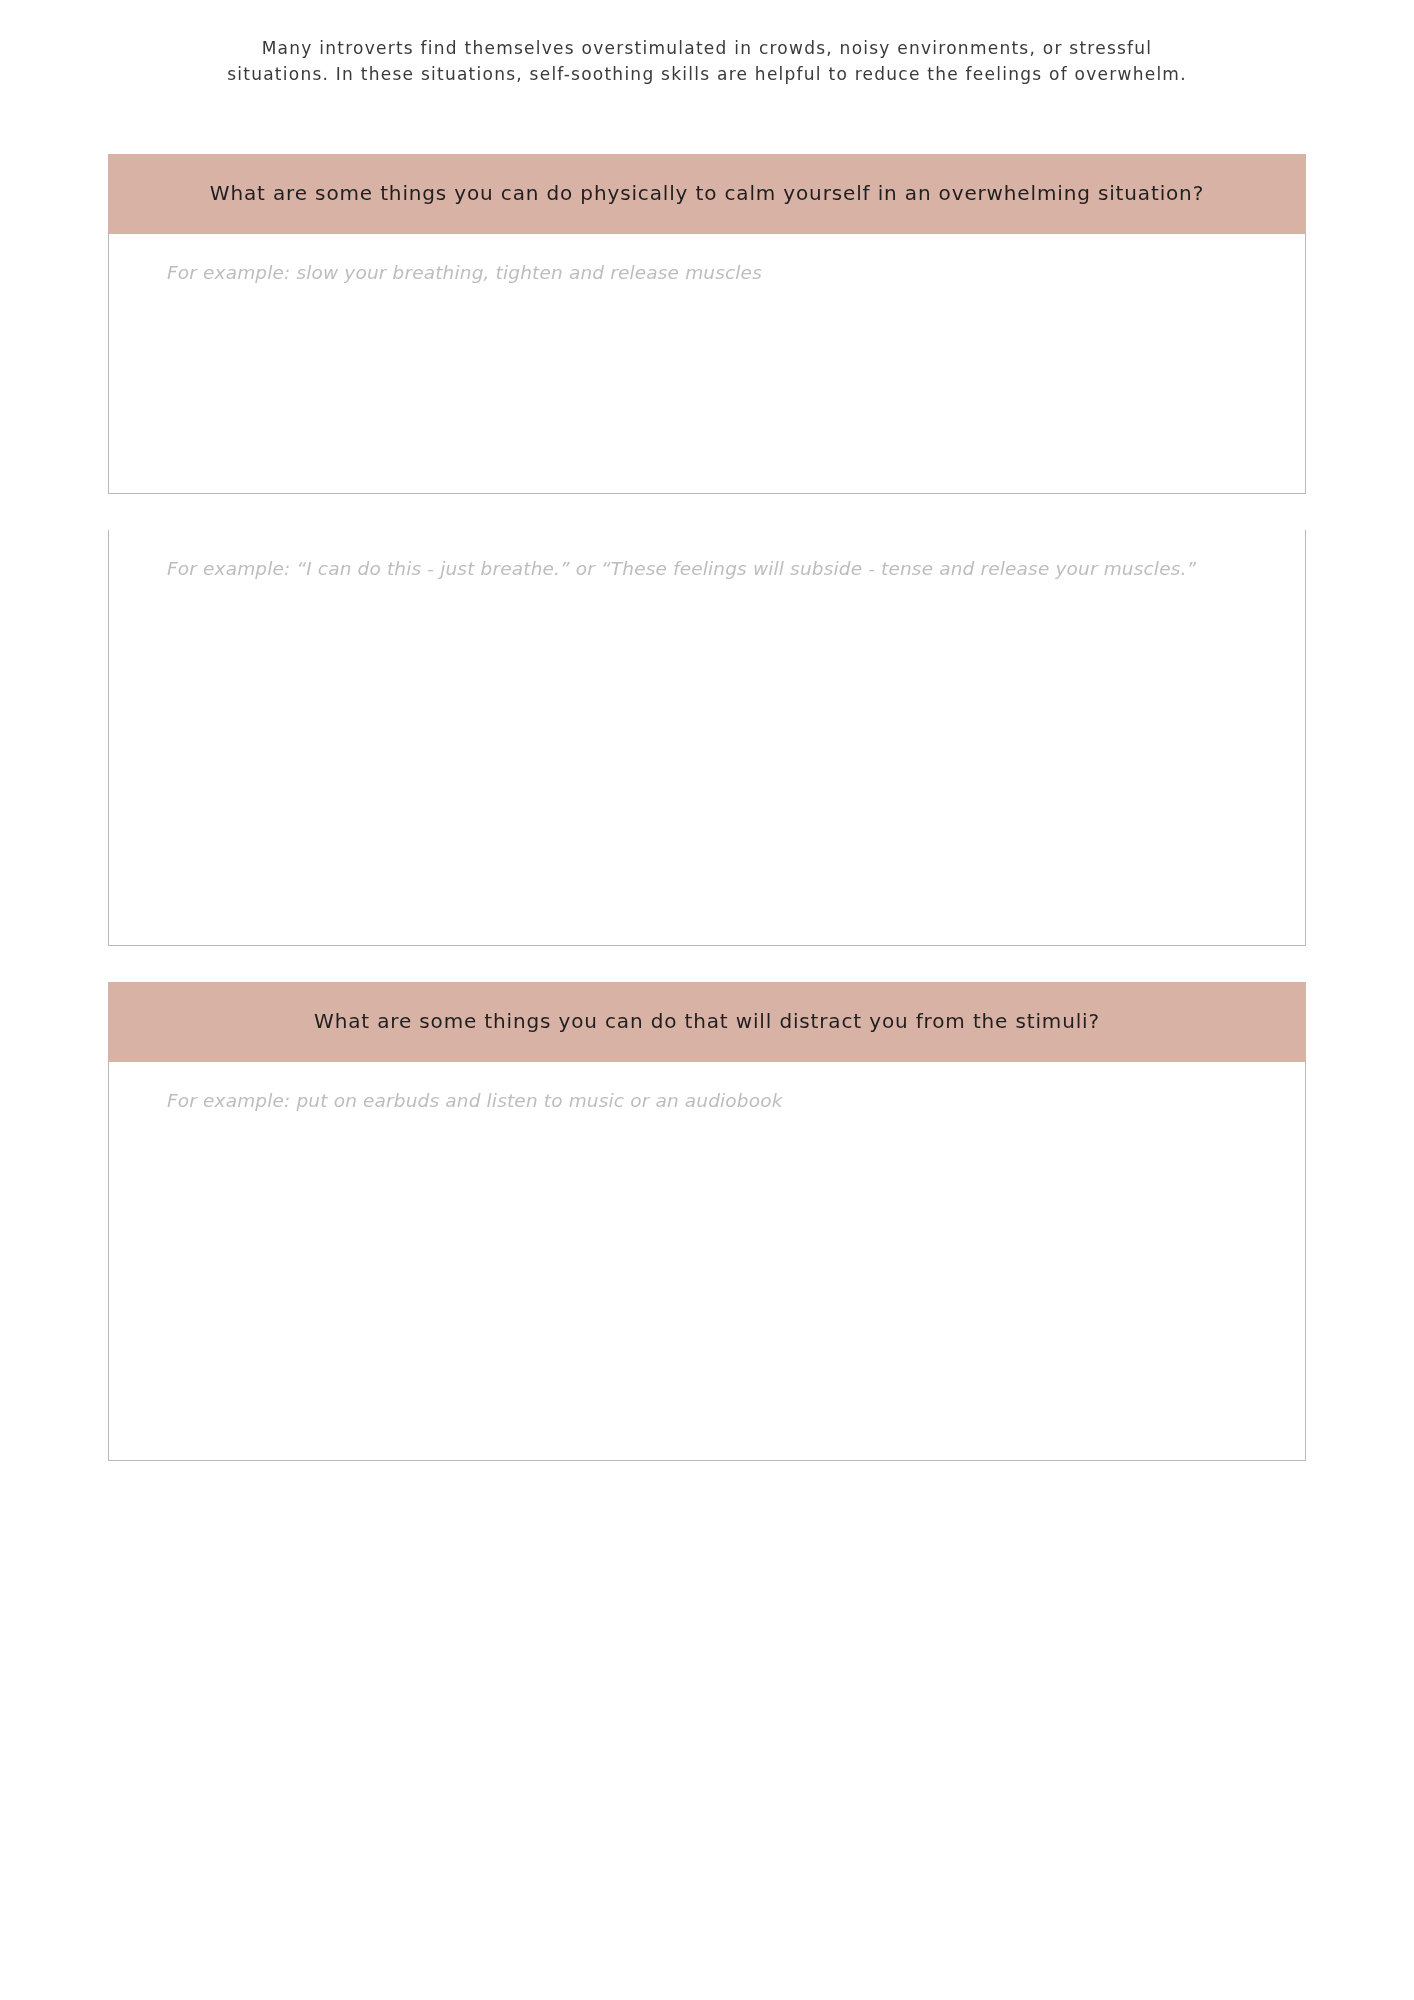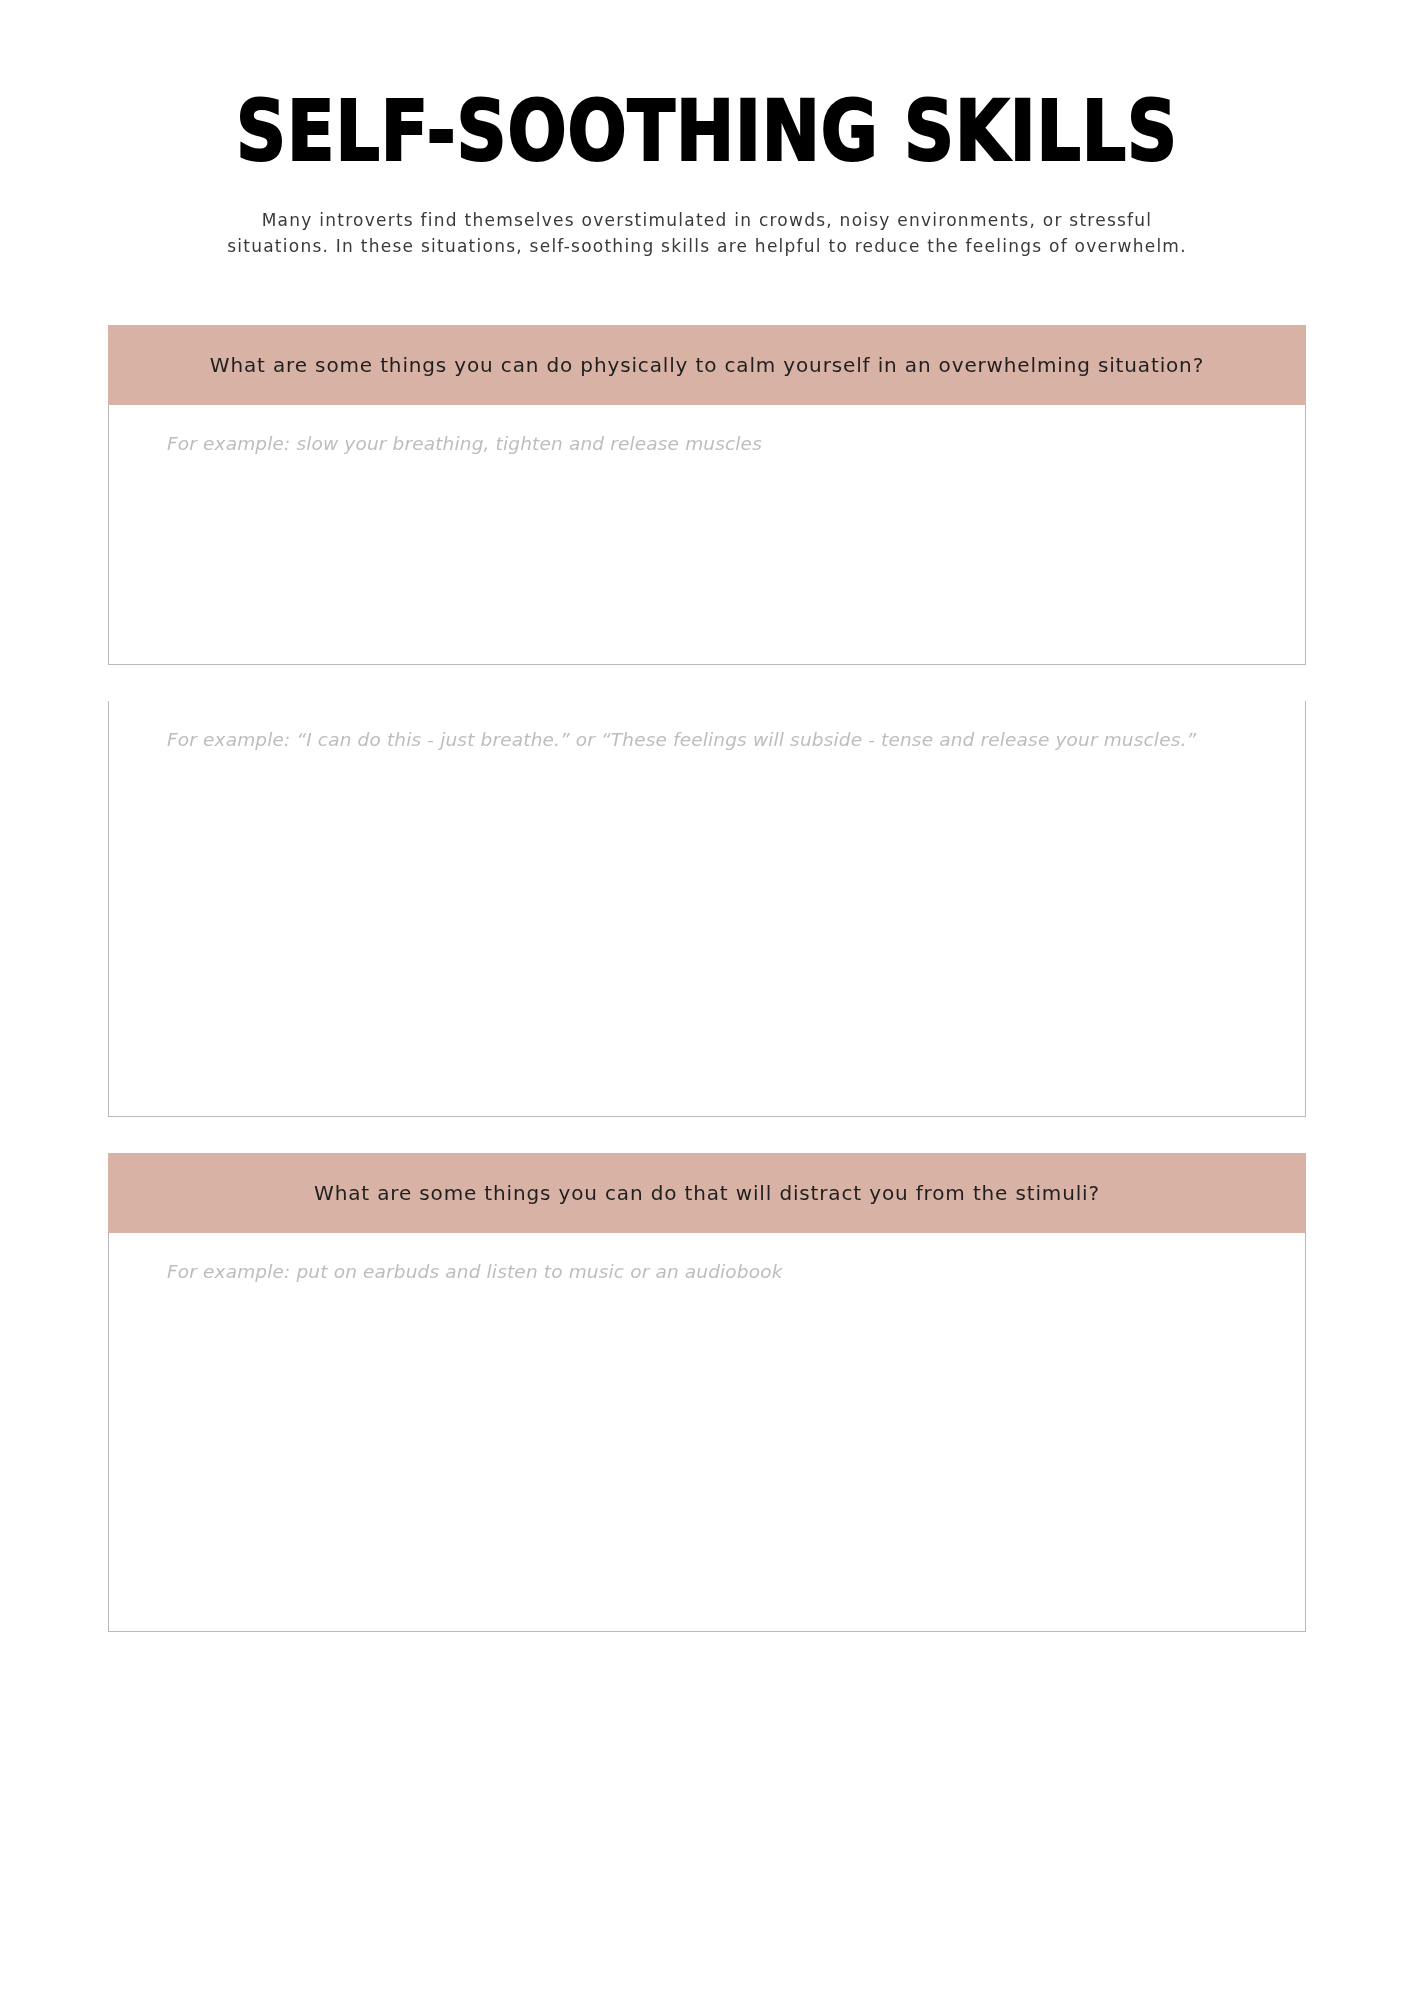--- a/index.html
+++ b/index.html
@@ -112,23 +112,20 @@
     color: #bdbdbd;
     margin: 0;
     white-space: pre-line;
   }
 </style>
 </head>
 <body>
 
 <div class="page">
 
-  <div class="title-wrap">
-    <h1 class="title">SELF-SOOTHING SKILLS</h1>
-  </div>
 
   <div class="subtitle-wrap">
     <p class="subtitle">Many introverts find themselves overstimulated in crowds, noisy environments, or stressful situations. In these situations, self-soothing skills are helpful to reduce the feelings of overwhelm.</p>
   </div>
 
   <div class="sections">
 
     <div class="section">
       <div class="q-header">
         <p class="q-header-text">What are some things you can do physically to calm yourself in an overwhelming situation?</p>

